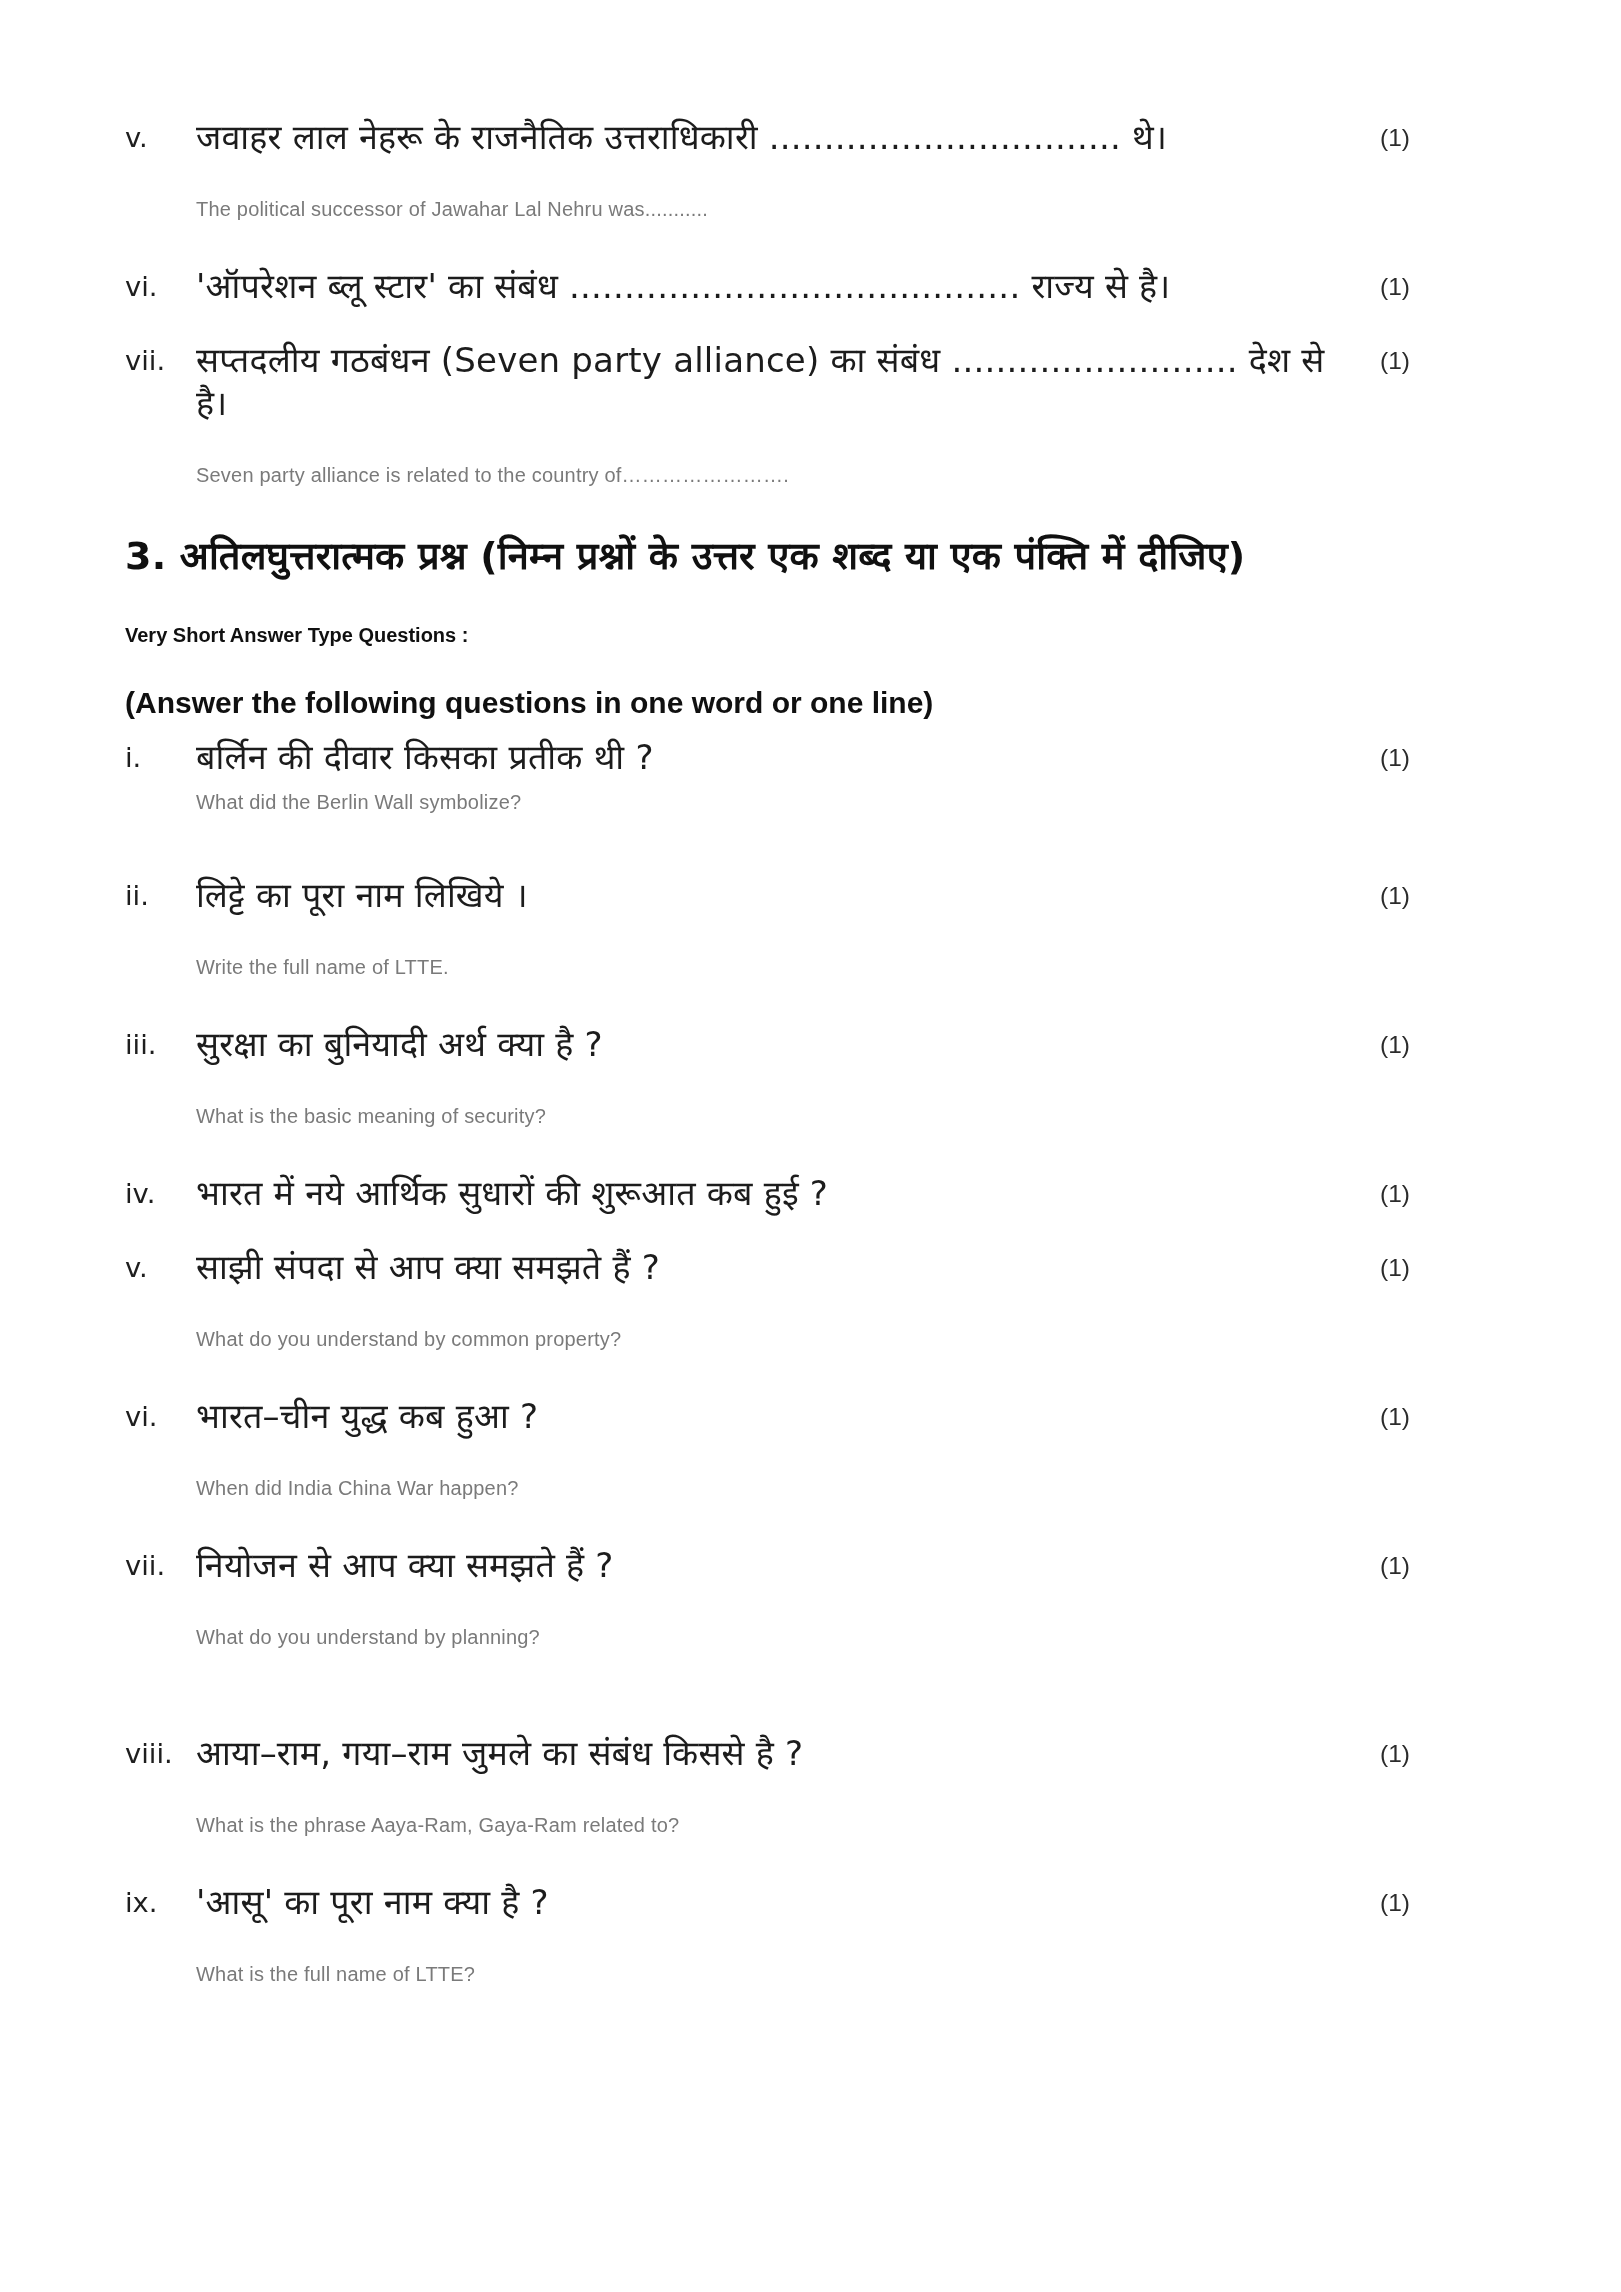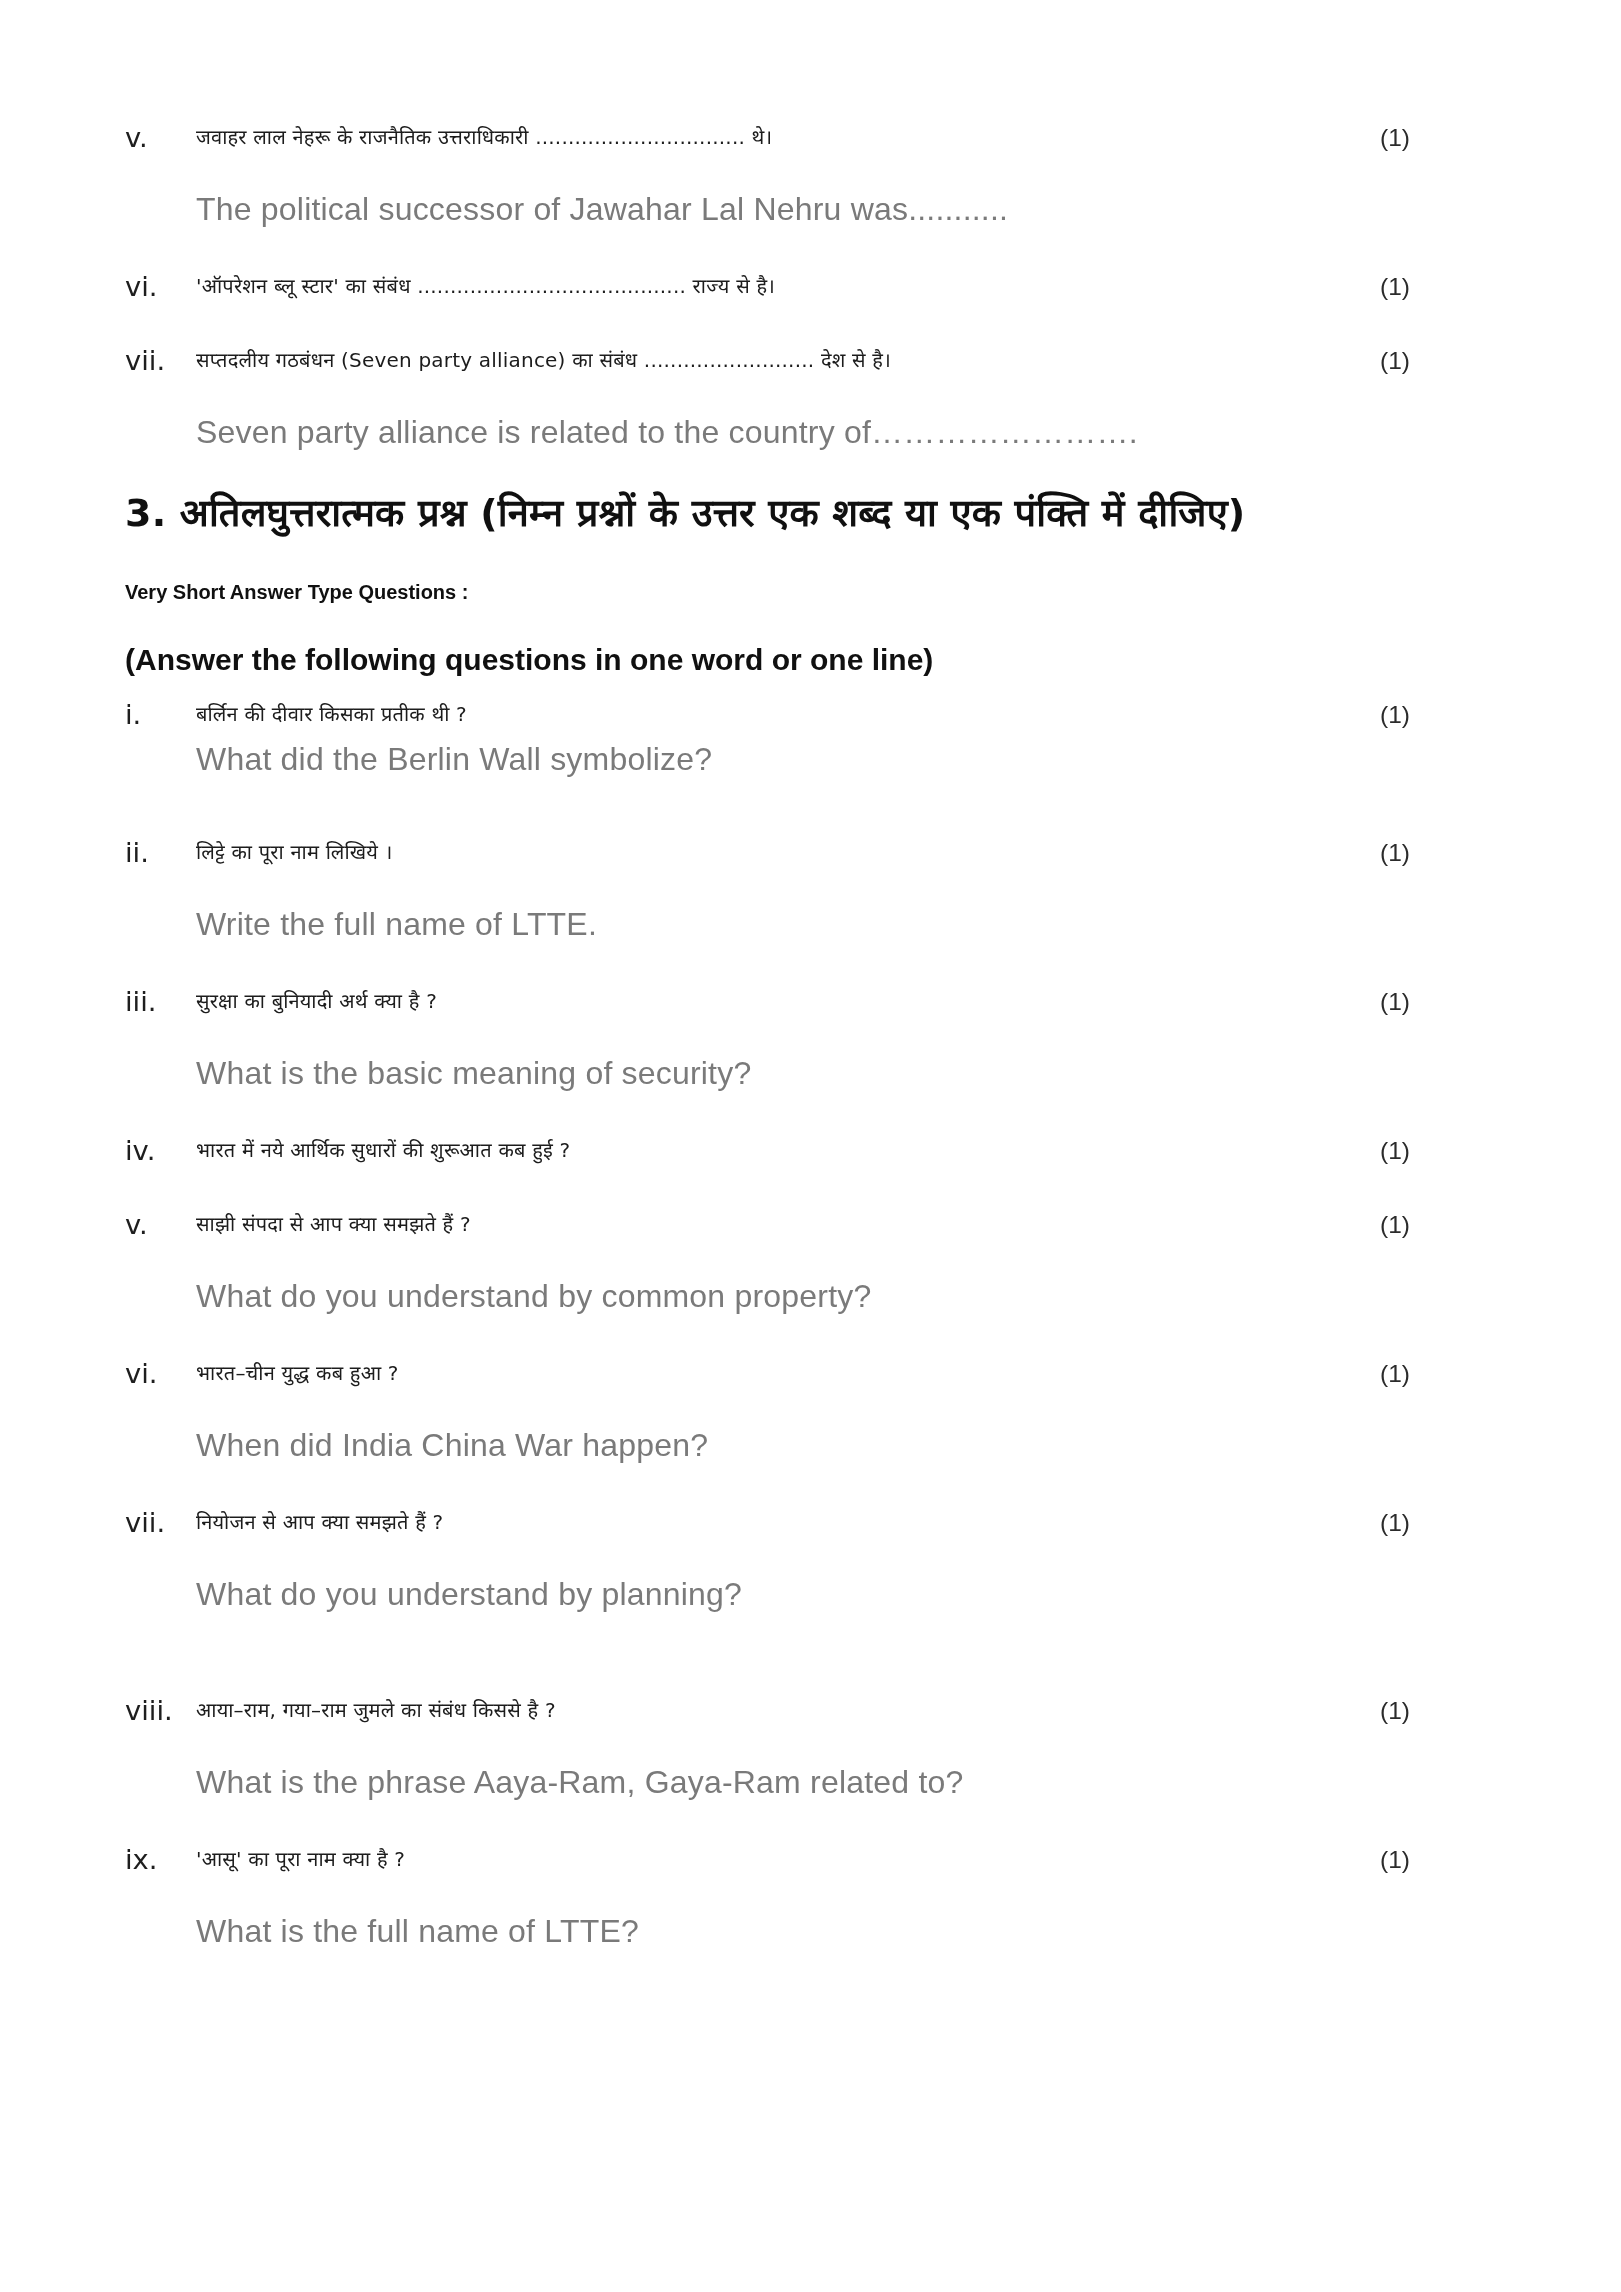--- a/index.html
+++ b/index.html
@@ -21,38 +21,38 @@
   }
   .q-num {
     flex: none;
     width: 71px;
     font-size: 27.4px;
     color: #1e1e1e;
   }
   .q-text-hi {
     flex: 1;
     padding-right: 15.7px;
-    font-size: 20px;
+    font-size: 34px;
     color: #1c1c1c;
     letter-spacing: 0.2px;
   }
   .q-marks {
     flex: none;
     font-size: 24.5px;
     color: #2b2b2b;
     font-family: "Liberation Sans", sans-serif;
   }
   .eng-row {
     display: flex;
     line-height: 39px;
   }
   .eng-row .spacer { flex: none; width: 71px; }
   .q-text-en {
     flex: 1;
-    font-size: 32px;
+    font-size: 20px;
     color: #7a7a7a;
     font-family: "Liberation Sans", sans-serif;
     letter-spacing: 0.2px;
   }
   
   .q .hindi-line { margin-bottom: 31px; }
   .q .english-line { margin-bottom: 36px; }
   
   .q.tight .hindi-line { margin-bottom: 3.9px; }
   .q.tight .english-line { margin-bottom: 52px; }

